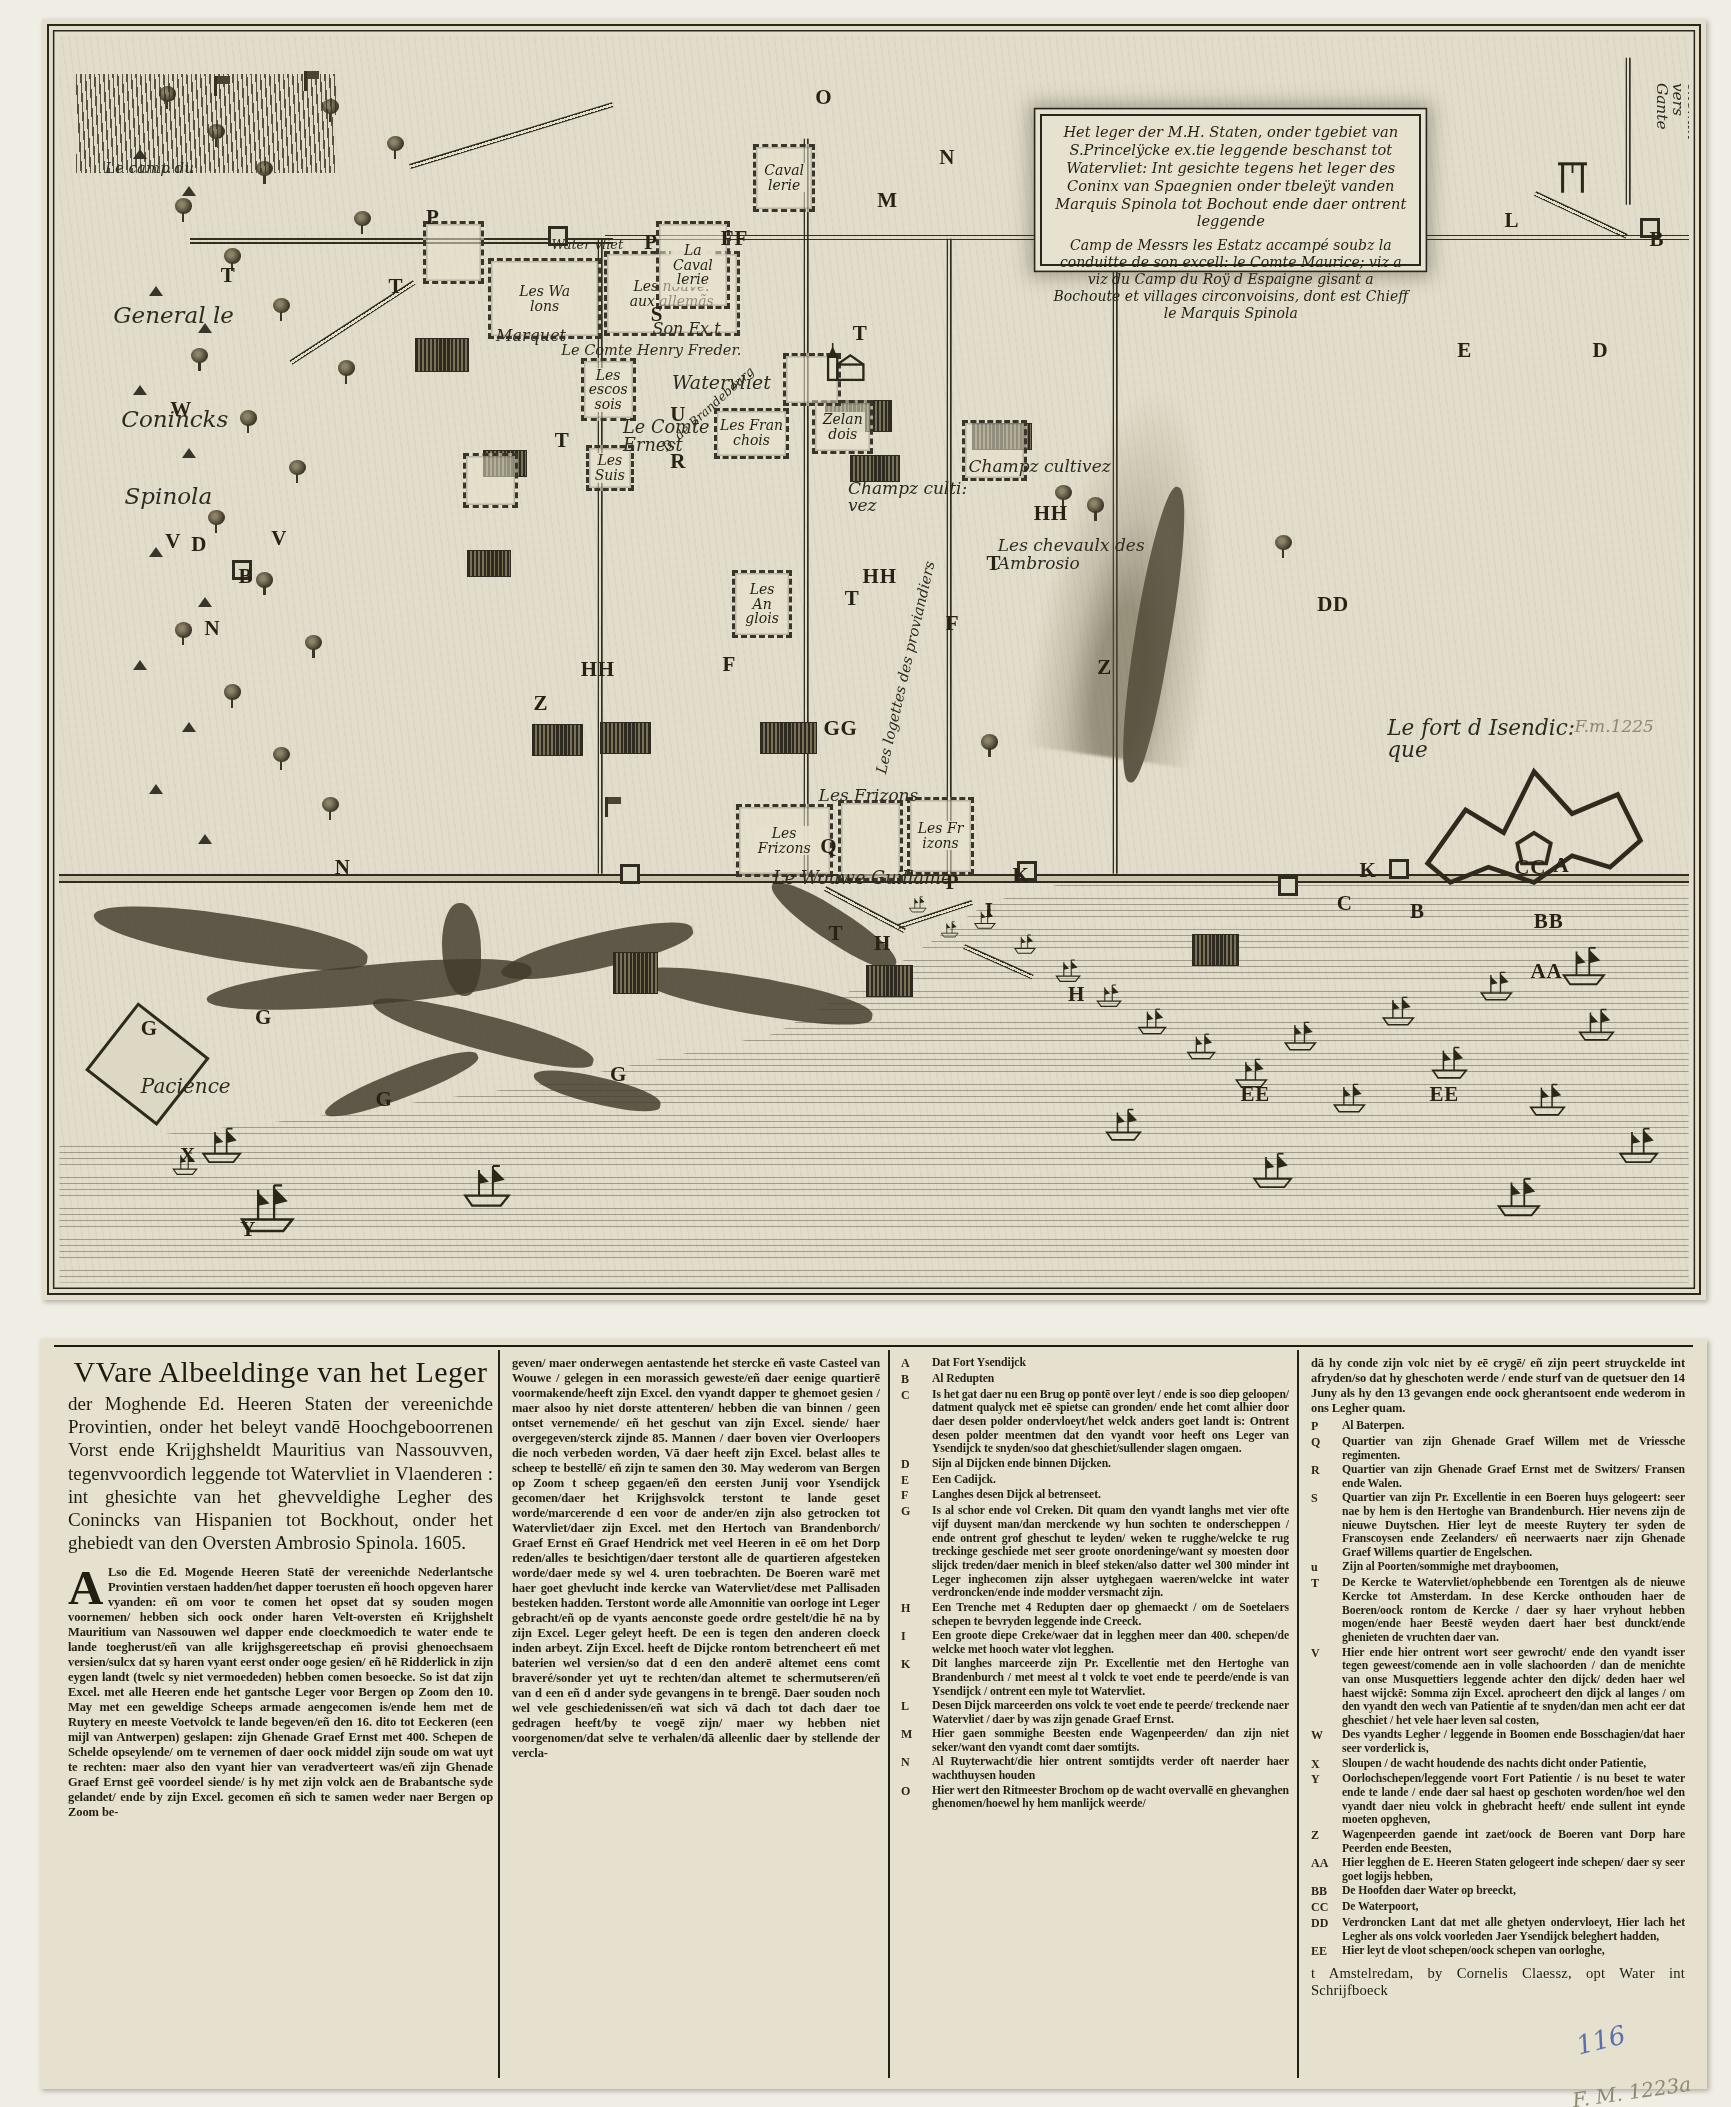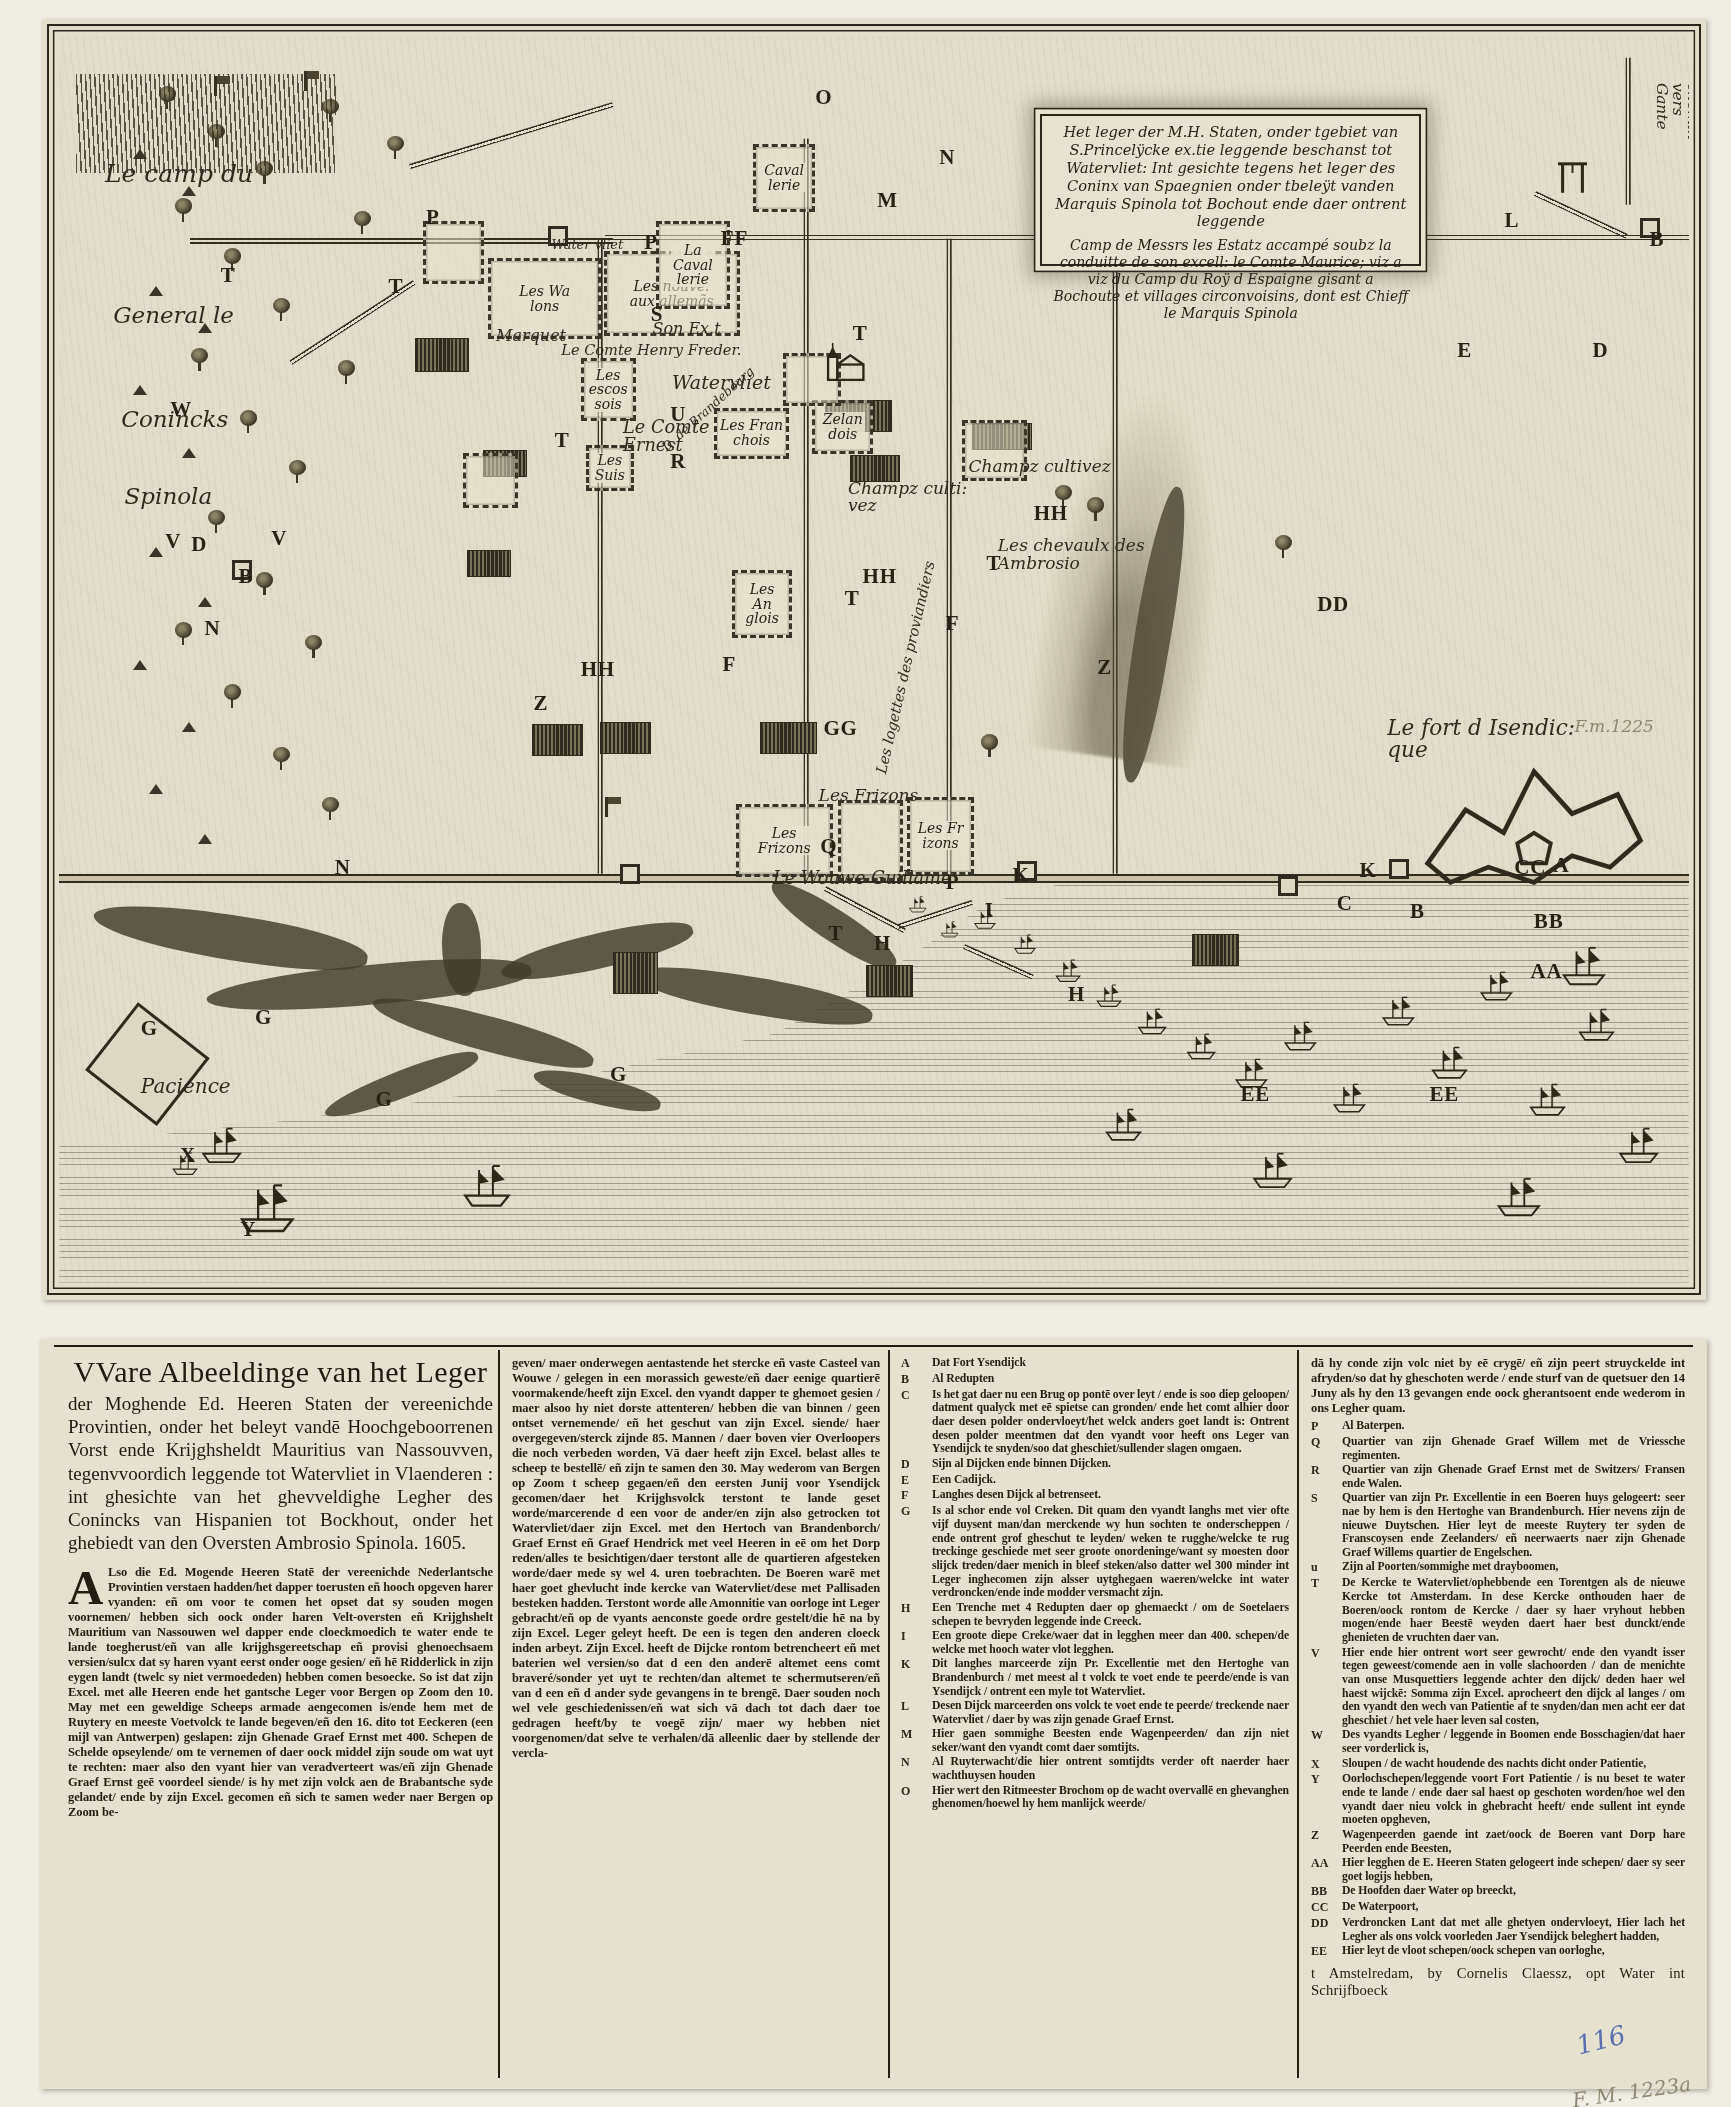--- a/index.html
+++ b/index.html
@@ -508,21 +508,21 @@
                 <line x1="34" y1="2" x2="34" y2="32" stroke="#2b2719" stroke-width="2"></line>
                 <path d="M20 8 L30 18 L20 20 Z" fill="#2b2719"></path>
                 <path d="M34 4 L46 16 L34 19 Z" fill="#2b2719"></path>
                 <line x1="34" y1="2" x2="41" y2="2" stroke="#2b2719" stroke-width="2"></line>
               </svg>
             </span>
           </div>
 
         <div>
 
-        <span class="mlabel" style="left: 2.8%; position: absolute; top: 10%; font-size: 25px;">Le camp du</span>
+        <span class="mlabel" style="left: 2.8%; position: absolute; top: 10%; font-size: 15px;">Le camp du</span>
             <span class="mlabel" style="left: 3.3%; position: absolute; top: 21.5%; font-size: 23px;">General le</span>
             <span class="mlabel" style="left: 3.8%; position: absolute; top: 29.8%; font-size: 23px;">Conincks</span>
             <span class="mlabel" style="left: 4%; position: absolute; top: 36%; font-size: 23px;">Spinola</span>
             <span class="mlabel" style="left: 5%; position: absolute; top: 83.4%; font-size: 20px;">Pacience</span>
             <span class="mlabel" style="left: 81.5%; position: absolute; top: 54.6%; font-size: 21.6px;">Le fort d Isendic:
 que</span>
             <span class="mlabel" style="left: 37.6%; position: absolute; top: 27%; font-size: 19px;">Watervliet</span>
             <span class="mlabel" style="left: 36.4%; position: absolute; top: 22.8%; font-size: 16px;">Son Ex.t</span>
             <span class="mlabel" style="left: 30.8%; position: absolute; top: 24.6%; font-size: 14.6px;">Le Comte Henry Freder.</span>
             <span class="mlabel" style="left: 34.6%; position: absolute; top: 30.6%; font-size: 17.7px;">Le Comte

